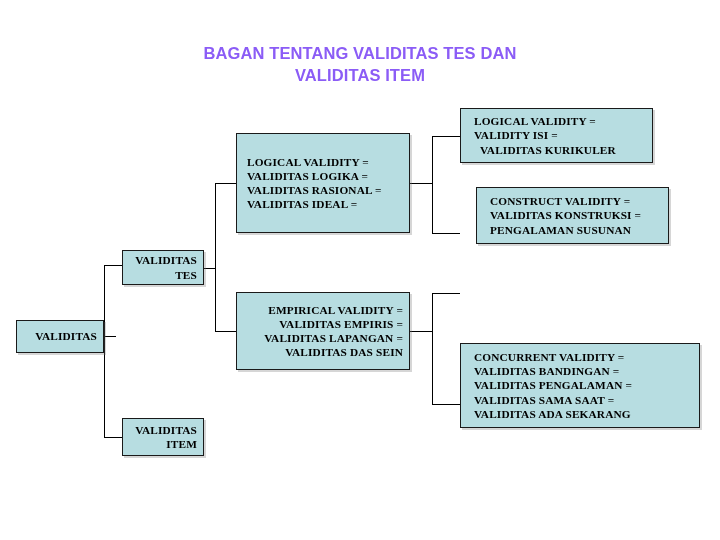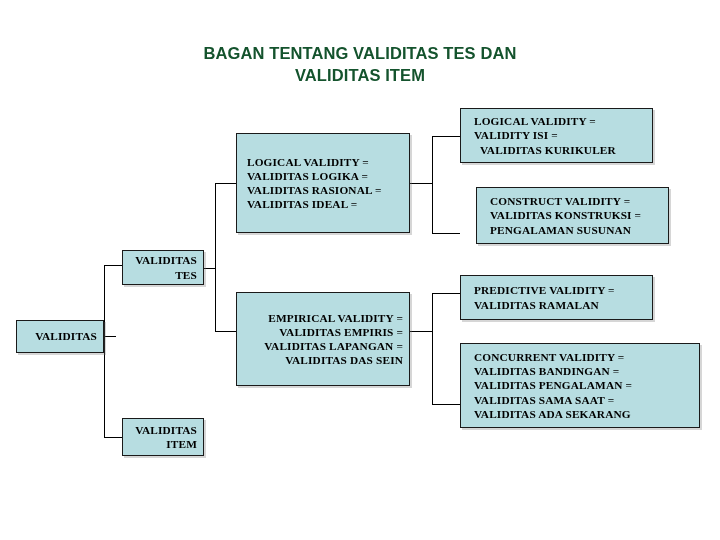--- a/index.html
+++ b/index.html
@@ -20,21 +20,21 @@
   #title {
     position: absolute;
     left: 110px;
     top: 42px;
     width: 500px;
     text-align: center;
     font-family: "Liberation Sans", "DejaVu Sans", sans-serif;
     font-weight: bold;
     font-size: 16.5px;
     line-height: 22px;
-    color: #14532d;
+    color: #8b5cf6;
     letter-spacing: 0.1px;
   }
   #title .tline { display: block; }
 
   
   .node {
     position: absolute;
     box-sizing: border-box;
     background: #b7dde1;
     border: 1px solid #1a1a1a;
@@ -105,43 +105,39 @@
     <span class="ln">ITEM</span>
   </div>
 
   <div class="node left" style="left:236px; top:133px; width:174px; height:100px; padding-left:10px;">
     <span class="ln">LOGICAL VALIDITY =</span>
     <span class="ln">VALIDITAS LOGIKA =</span>
     <span class="ln">VALIDITAS RASIONAL =</span>
     <span class="ln">VALIDITAS IDEAL =</span>
   </div>
 
-  <div class="node center" style="left:236px; top:292px; width:174px; height:94px;">
+  <div class="node center" style="left:236px; top:292px; width:174px; height:78px;">
     <span class="ln">EMPIRICAL VALIDITY =</span>
     <span class="ln">VALIDITAS EMPIRIS =</span>
     <span class="ln">VALIDITAS LAPANGAN =</span>
     <span class="ln">VALIDITAS DAS SEIN</span>
   </div>
 
   <div class="node left" style="left:460px; top:108px; width:193px; height:55px; padding-left:13px;">
     <span class="ln">LOGICAL VALIDITY =</span>
     <span class="ln">VALIDITY ISI =</span>
     <span class="ln" style="padding-left:6px;">VALIDITAS KURIKULER</span>
   </div>
 
   <div class="node left" style="left:476px; top:187px; width:193px; height:57px; padding-left:13px;">
     <span class="ln">CONSTRUCT VALIDITY =</span>
     <span class="ln">VALIDITAS KONSTRUKSI =</span>
     <span class="ln">PENGALAMAN SUSUNAN</span>
   </div>
 
-  <div class="node left" style="left:460px; top:275px; width:193px; height:45px; padding-left:13px;">
-    <span class="ln">PREDICTIVE VALIDITY  =</span>
-    <span class="ln">VALIDITAS RAMALAN</span>
-  </div>
 
   <div class="node left" style="left:460px; top:343px; width:240px; height:85px; padding-left:13px;">
     <span class="ln">CONCURRENT VALIDITY =</span>
     <span class="ln">VALIDITAS BANDINGAN =</span>
     <span class="ln">VALIDITAS PENGALAMAN =</span>
     <span class="ln">VALIDITAS SAMA SAAT =</span>
     <span class="ln">VALIDITAS ADA SEKARANG</span>
   </div>
 
 </div>

